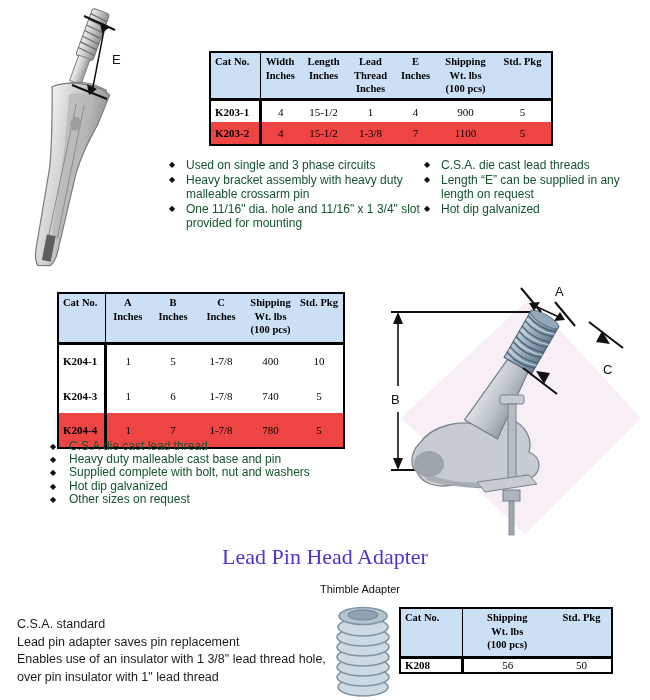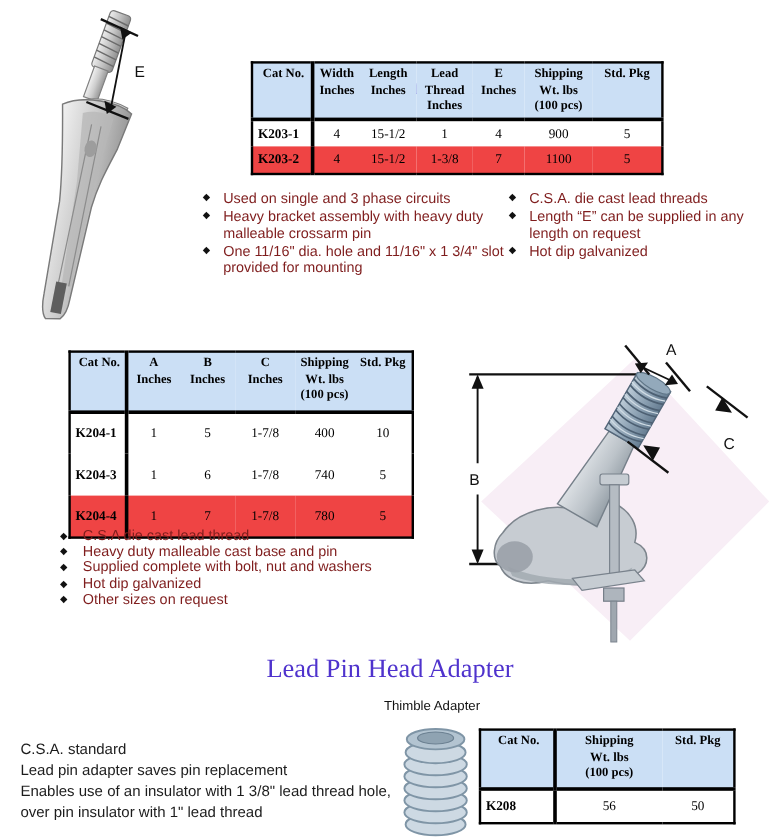--- a/index.html
+++ b/index.html
@@ -9,37 +9,37 @@
   .sec-title{position:absolute;left:0;width:650px;text-align:center;
              font-family:"Liberation Serif",serif;font-size:22px;color:#4f33cd;}
   #title1{top:13px;margin-top:45px;}
   #title2{top:246px;}
   #title3{top:544px;}
 
   table.spec{position:absolute;border-collapse:collapse;table-layout:fixed;
              border:2px solid #000;font-family:"Liberation Serif",serif;color:#000;}
   table.spec th{background:#cbdff5;font-size:10.5px;font-weight:bold;vertical-align:top;
                 text-align:center;white-space:pre-line;line-height:1.3;padding:2px 1px;}
-  table.spec th.cat{text-align:center;padding-left:4px;border-right:3px solid #000000;}
+  table.spec th.cat{text-align:left;padding-left:4px;border-right:1px solid #000000;}
   table.spec tr.hdr{border-bottom:3px solid #000;}
   table.spec td{font-size:11px;text-align:center;vertical-align:middle;padding:0 1px;}
   table.spec td.cat{text-align:left;font-weight:bold;padding-left:4px;border-right:3px solid #000;}
   table.spec tr.alt{background:#ef4444;}
 
   #table1{left:209px;top:51px;width:342px;}
   #table1 tr.hdr{height:47px;} #table1 tr.data{height:23px;padding-left:22px;}
   #table2{left:57px;top:292px;width:286px;}
   #table2 tr.hdr{height:50px;} #table2 tr.data{height:35px;}
   #table3{left:399px;top:607px;width:214px;}
-  #table3 tr.hdr{height:49px;} #table3 tr.data{height:29px;margin-top:36px;}
+  #table3 tr.hdr{height:49px;} #table3 tr.data{height:16px;margin-top:36px;}
 
   .blist{position:absolute;}
   .bitem{display:flex;align-items:flex-start;}
   .diamond{flex:0 0 17px;font-size:8px;line-height:14.5px;color:#111;}
-  .btext{font-size:12px;line-height:14.5px;color:#7f1d1d;}
+  .btext{font-size:12px;line-height:14.5px;color:#14532d;}
   #bl1{left:169px;top:158px;width:253px;}
   #bl2{left:424px;top:158px;width:210px;}
   #bl3{left:50px;top:440px;width:320px;}
   #bl3 .diamond{flex:0 0 19px;line-height:13.2px;}
   #bl3 .btext{line-height:13.2px;}
 
   #thimble-caption{position:absolute;left:280px;top:583px;width:160px;text-align:center;
                    font-size:11px;color:#111;}
   #desc{position:absolute;left:17px;top:616px;font-size:12.5px;line-height:17.5px;color:#1c1c1c;}
 

